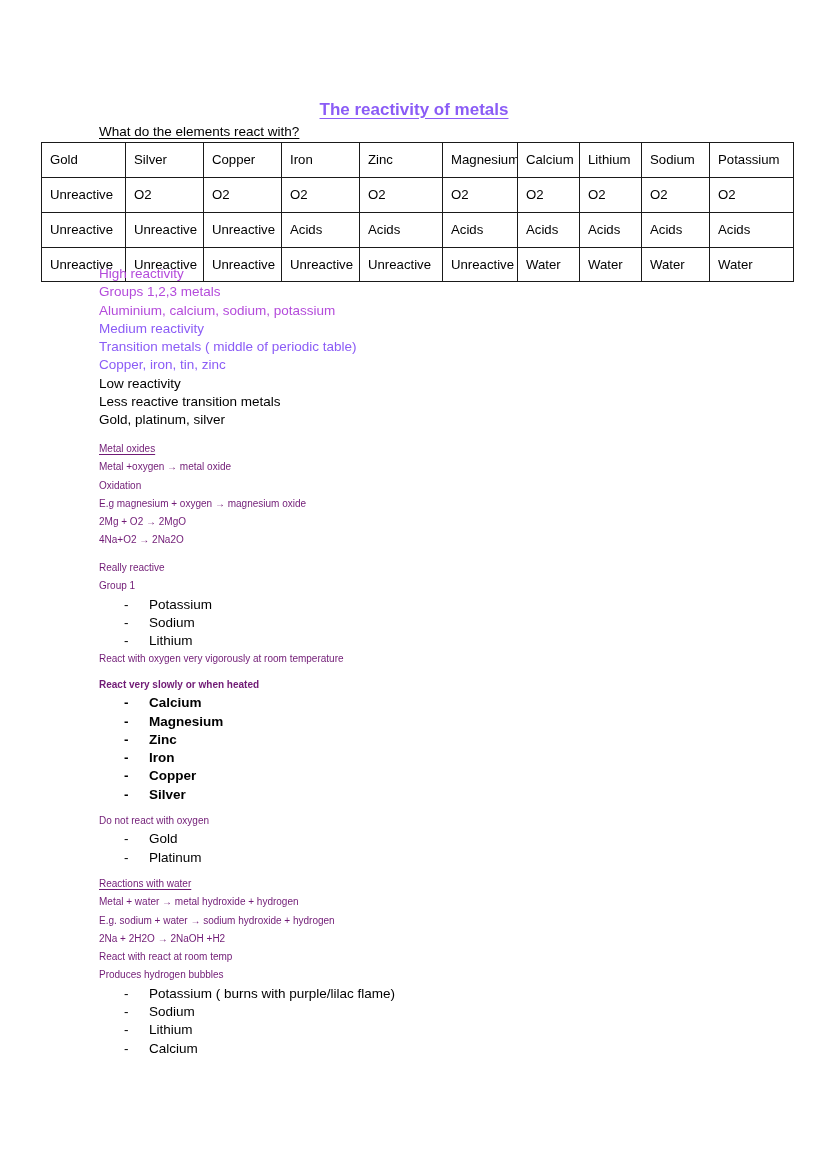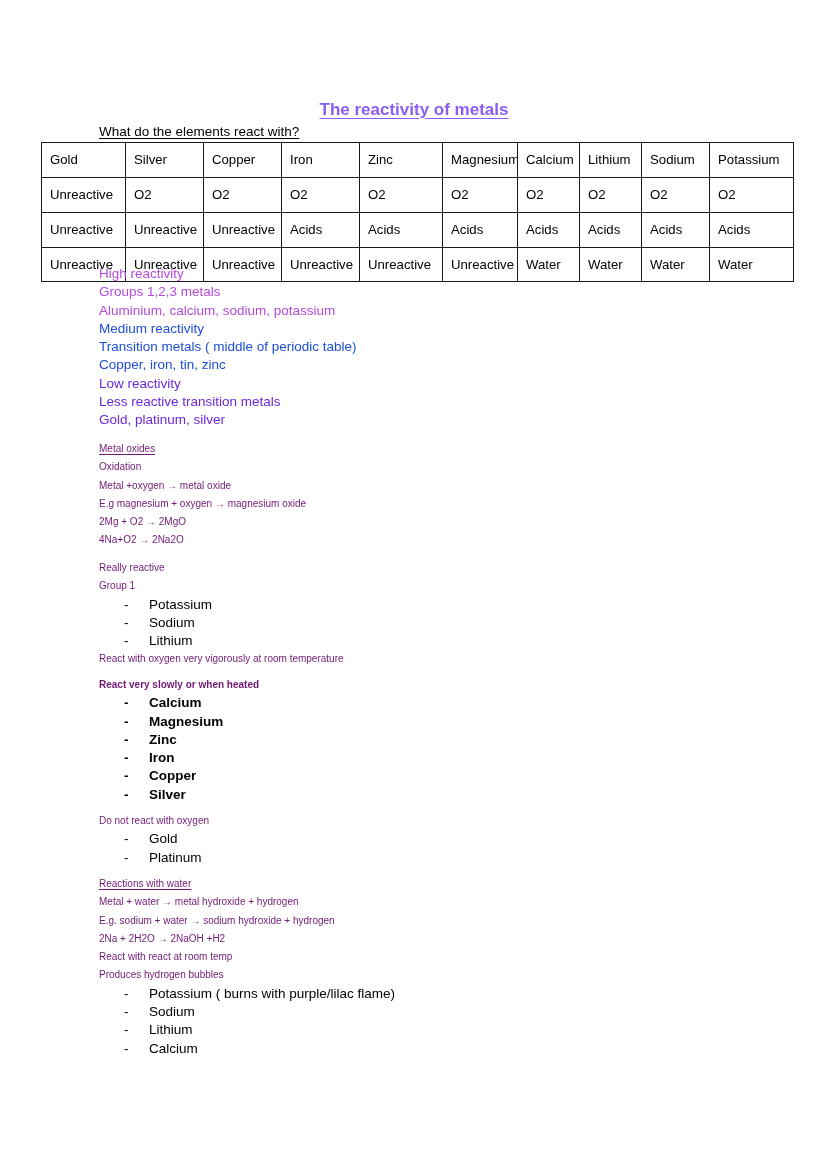--- a/index.html
+++ b/index.html
@@ -86,22 +86,22 @@
     left: 99px;
     top: 265px;
     width: 600px;
   }
   .legend-line {
     font-size: 13.5px;
     line-height: 18.3px;
     white-space: nowrap;
   }
   .lv-high   { color: #b44bdb; }
-  .lv-medium { color: #1d4ed8; }
-  .lv-low    { color: #6d28d9; }
+  .lv-medium { color: #8b5cf6; }
+  .lv-low    { color: #000000; }
 
   
   .body-block {
     position: absolute;
     left: 99px;
     width: 640px;
   }
   .tline {
     font-size: 10px;
     line-height: 18.3px;
@@ -219,22 +219,22 @@
       <div class="legend-line lv-medium">Transition metals ( middle of periodic table)</div>
       <div class="legend-line lv-medium">Copper, iron, tin, zinc</div>
       <div class="legend-line lv-low">Low reactivity</div>
       <div class="legend-line lv-low">Less reactive transition metals</div>
       <div class="legend-line lv-low">Gold, platinum, silver</div>
     </div>
 
   <div class="body-block" id="sec-oxides">
     <div class="tline head">Metal oxides</div>
     <div id="oxides-lines">
+        <div class="tline">Metal +oxygen → metal oxide</div>
         <div class="tline">Oxidation</div>
-        <div class="tline">Metal +oxygen → metal oxide</div>
         <div class="tline">E.g magnesium + oxygen → magnesium oxide</div>
         <div class="tline">2Mg + O2 → 2MgO</div>
         <div class="tline">4Na+O2 → 2Na2O</div>
       </div>
   </div>
 
   <div class="body-block" id="sec-reactive">
     <div class="tline">Really reactive</div>
     <div class="tline">Group 1</div>
     <div id="reactive-items">

